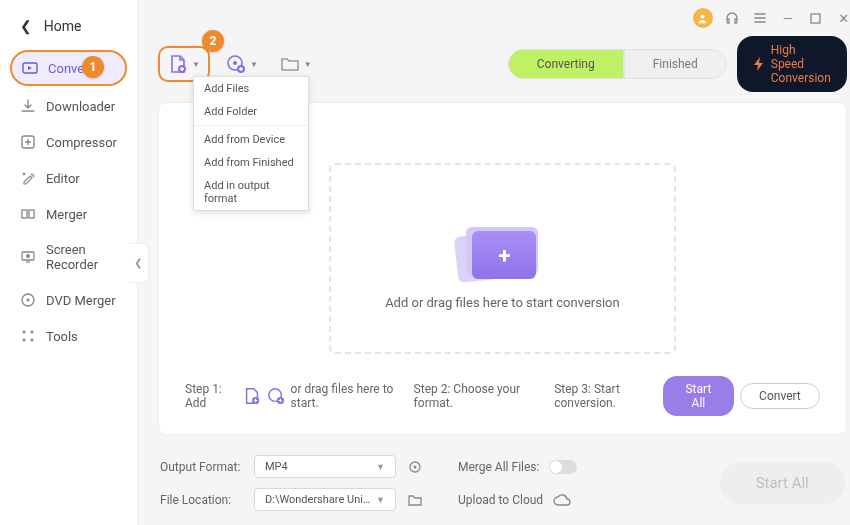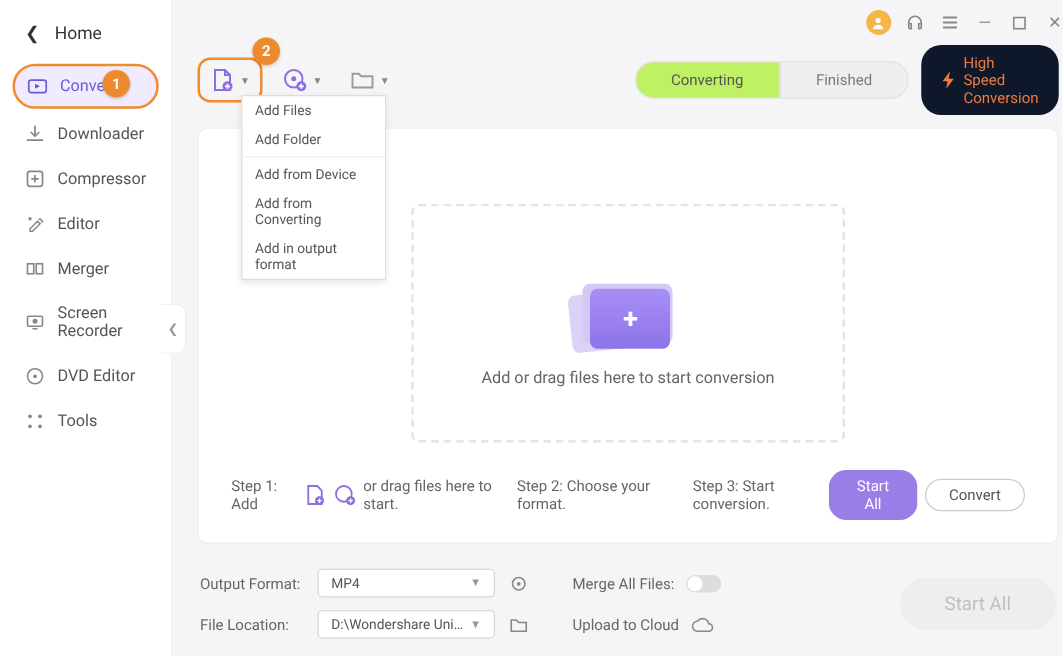--- a/index.html
+++ b/index.html
@@ -148,21 +148,21 @@
         </span>
         <span>Screen Recorder</span>
       </div>
       <div class="sidebar-item">
         <span class="sidebar-icon">
           <svg width="16" height="16" viewBox="0 0 16 16">
               <circle cx="8" cy="8" r="6" fill="none" stroke="currentColor" stroke-width="1.3"></circle>
               <circle cx="8" cy="8" r="1.5" fill="currentColor"></circle>
             </svg>
         </span>
-        <span>DVD Editor</span>
+        <span>DVD Merger</span>
       </div>
       <div class="sidebar-item">
         <span class="sidebar-icon">
           <svg width="16" height="16" viewBox="0 0 16 16">
               <circle cx="4" cy="4" r="1.5" fill="currentColor"></circle>
               <circle cx="12" cy="4" r="1.5" fill="currentColor"></circle>
               <circle cx="4" cy="12" r="1.5" fill="currentColor"></circle>
               <circle cx="12" cy="12" r="1.5" fill="currentColor"></circle>
             </svg>
         </span>
@@ -245,21 +245,21 @@
         </span>
         <span>High Speed Conversion</span>
       </div>
     </div>
 
     <div class="dropdown-menu">
       <div class="menu-item">Add Files</div>
       <div class="menu-item">Add Folder</div>
       <div class="menu-sep"></div>
       <div class="menu-item">Add from Device</div>
-      <div class="menu-item">Add from Converting</div>
+      <div class="menu-item">Add from Finished</div>
       <div class="menu-item">Add in output format</div>
     </div>
 
     <div class="content-panel">
       <div class="drop-area">
         <div class="folder-illus">
           <div class="folder-back2"></div>
           <div class="folder-back"></div>
           <div class="folder-front">+</div>
         </div>

